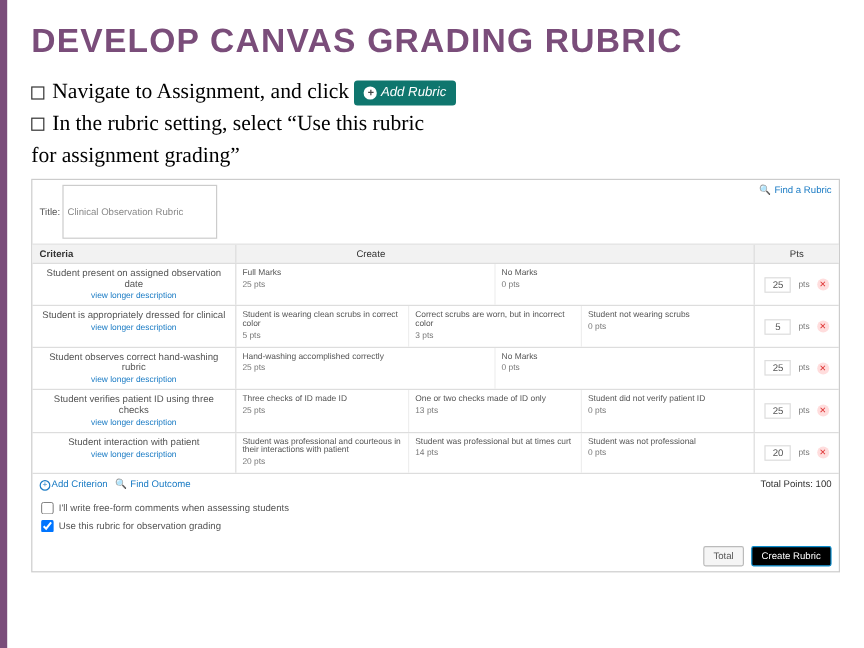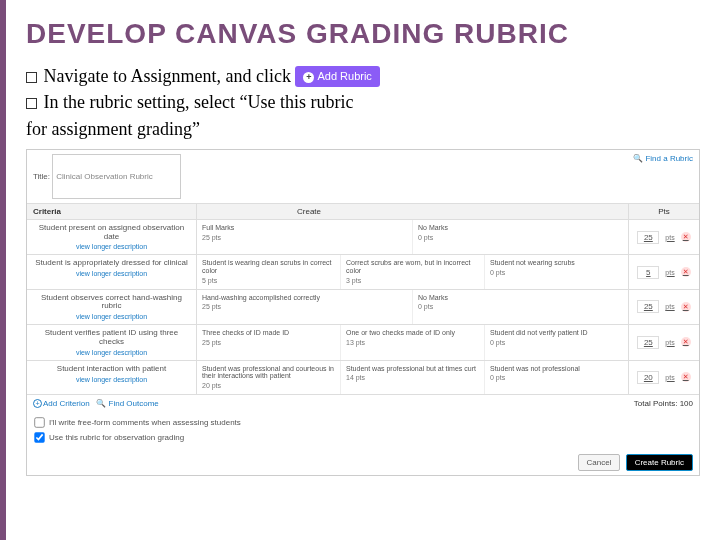--- a/index.html
+++ b/index.html
@@ -3,21 +3,21 @@
 <meta charset="utf-8">
 <style>
   * { margin: 0; padding: 0; box-sizing: border-box; }
   body { width: 720px; height: 540px; font-family: Georgia, serif; background: #fff; position: relative; }
   .accent-bar { position: absolute; left: 0; top: 0; width: 6px; height: 540px; background: #7a4d7a; }
   .slide { padding: 18px 20px 12px 26px; }
   .title { font-size: 28px; font-weight: bold; color: #7a4d7a; letter-spacing: 1px; font-family: "Trebuchet MS", Arial, sans-serif; margin-bottom: 14px; }
   .bullets { font-size: 18px; line-height: 1.35; color: #000; margin-bottom: 8px; }
   .bullet-line { margin-bottom: 2px; }
   .box { display: inline-block; width: 11px; height: 11px; border: 1.5px solid #333; margin-right: 2px; position: relative; top: 1px; }
-  .add-rubric-btn { display: inline-block; background: #8b5cf6; color: #fff; font-size: 11px; padding: 3px 8px; border-radius: 3px; font-family: Arial, sans-serif; vertical-align: 2px; }
+  .add-rubric-btn { display: inline-block; background: #0f766e; color: #fff; font-size: 11px; padding: 3px 8px; border-radius: 3px; font-family: Arial, sans-serif; vertical-align: 2px; font-style: italic; }
   .add-rubric-btn .plus { background: #fff; color: #444; border-radius: 50%; width: 11px; height: 11px; display: inline-flex; align-items: center; justify-content: center; font-size: 9px; font-weight: bold; margin-right: 3px; }
 
   .rubric-shot { border: 1px solid #ccc; font-family: Arial, sans-serif; font-size: 8px; color: #555; background: #fff; filter: blur(0.4px); }
   .rubric-top { display: flex; justify-content: space-between; padding: 4px 6px; border-bottom: 1px solid #ddd; }
   .rubric-top .tlabel { color: #555; }
   .rubric-top input.title-field { border: 1px solid #ccc; font-size: 8px; padding: 17px 3px; width: 129px; color: #888; }
   .find-link { color: #1a7bc4; font-size: 8px; }
   .find-link .mag { font-weight: bold; }
   .thead { display: flex; background: #f2f2f2; border-bottom: 1px solid #ddd; font-size: 8px; color: #333; }
   .thead div { padding: 3px 6px; }
@@ -26,21 +26,21 @@
   .col-pts { width: 70px; text-align: center; }
 
   .row { display: flex; border-bottom: 1px solid #ddd; }
   .cell-crit { width: 170px; border-right: 1px solid #ddd; padding: 4px 6px; text-align: center; }
   .crit-text { color: #555; font-size: 8px; line-height: 1.1; }
   .view-long { color: #1a7bc4; font-size: 7px; display: block; margin-top: 2px; }
   .cell-rat { flex: 1; border-right: 1px solid #ddd; display: flex; }
   .rat-col { flex: 1; border-right: 1px solid #eee; padding: 4px 5px; color: #555; font-size: 7px; line-height: 1.1; }
   .rat-col:last-child { border-right: none; }
   .rat-pts { color: #777; font-size: 7px; margin-top: 2px; }
-  .cell-pts { width: 70px; display: flex; align-items: center; justify-content: center; gap: 6px; text-decoration: underline; }
+  .cell-pts { width: 70px; display: flex; align-items: center; justify-content: center; gap: 6px; }
   .pts-box { border: 1px solid #ddd; width: 22px; text-align: center; font-size: 8px; padding: 1px 0; color: #555; }
   .pts-label { font-size: 7px; color: #777; }
   .del-x { color: #d33; background: #fdd; border-radius: 50%; width: 10px; height: 10px; display: inline-flex; align-items: center; justify-content: center; font-size: 7px; }
 
   .rubric-foot { display: flex; justify-content: space-between; padding: 4px 6px; }
   .add-crit { color: #1a7bc4; font-size: 8px; }
   .add-crit .pluscircle { display: inline-flex; width: 9px; height: 9px; border: 1px solid #1a7bc4; border-radius: 50%; align-items: center; justify-content: center; font-size: 7px; margin-right: 1px; }
   .total-pts { font-size: 8px; color: #333; }
 
   .checks { padding: 4px 6px; font-size: 8px; color: #555; }
@@ -214,17 +214,17 @@
         <span class="add-crit"><span class="mag">🔍</span> <span>Find Outcome</span></span>
       </div>
       <div class="total-pts"><span>Total Points:</span> <span>100</span></div>
     </div>
 
     <div class="checks">
       <label><input type="checkbox" style=""><span>I'll write free-form comments when assessing students</span></label>
       <label><input type="checkbox" checked="" style=""><span>Use this rubric for observation grading</span></label>
     </div>
     <div class="btns">
-      <span class="btn">Cancel</span>
+      <span class="btn">Total</span>
       <span class="btn primary">Create Rubric</span>
     </div>
   </div>
 </div>
 
 </body></html>

